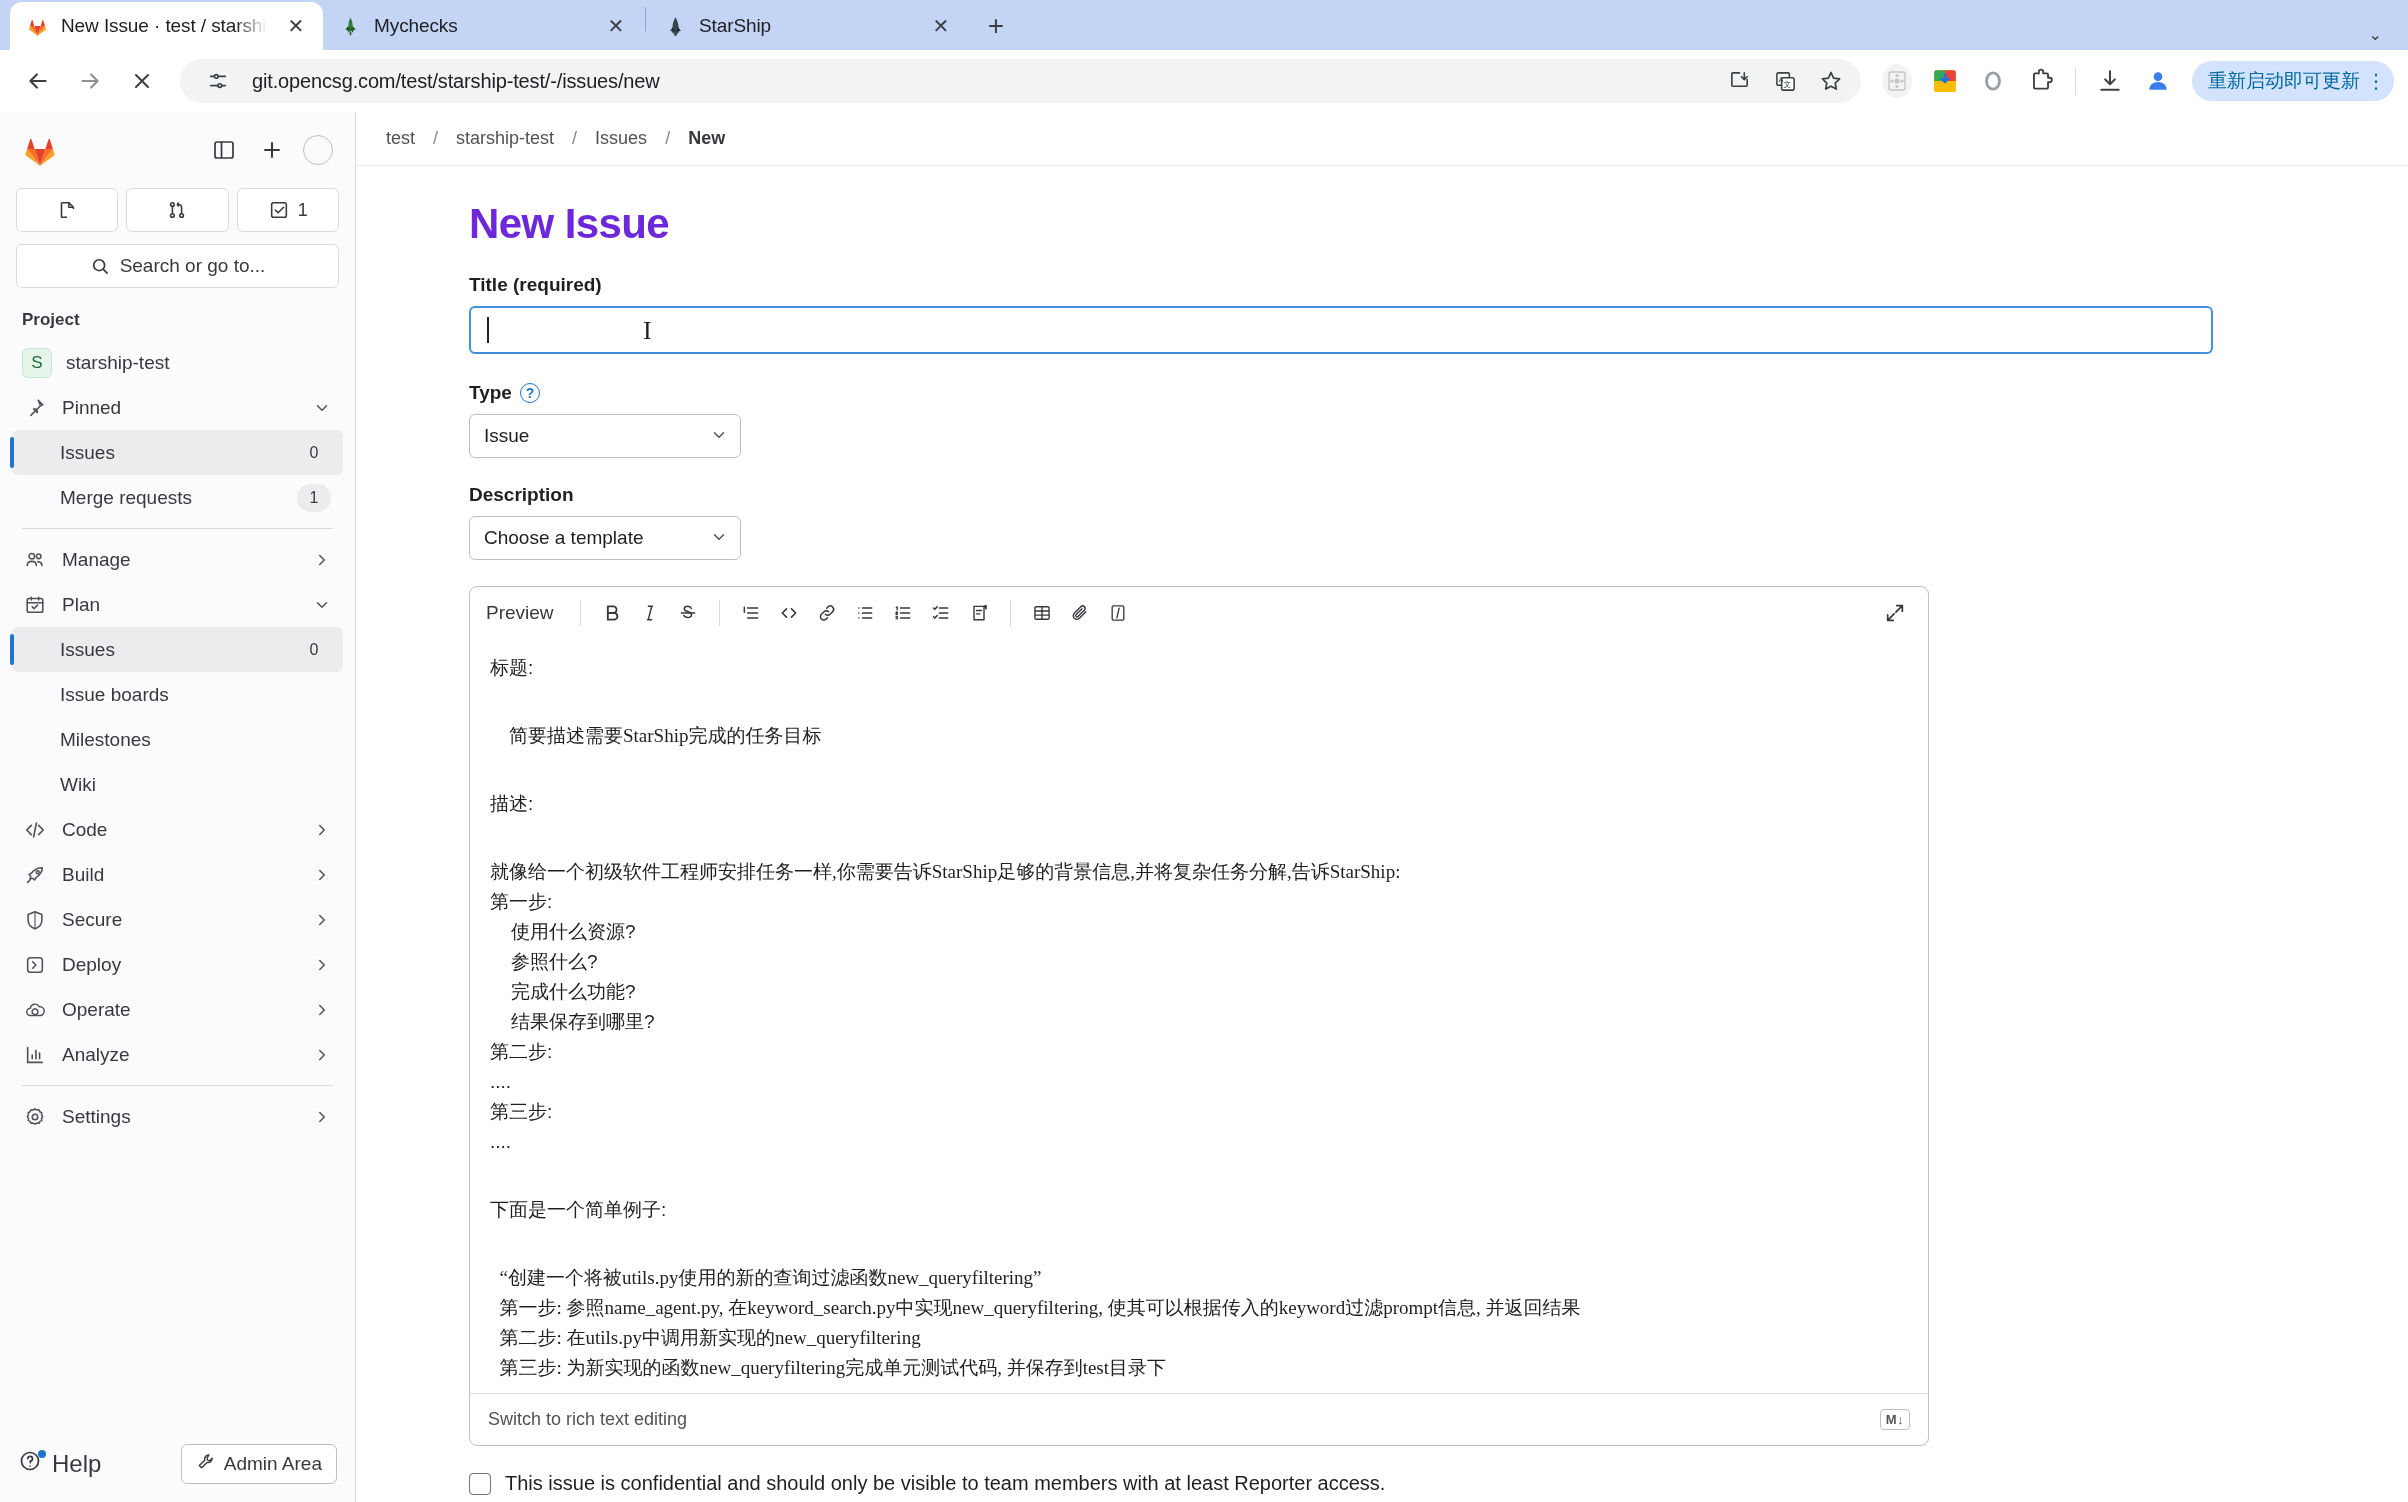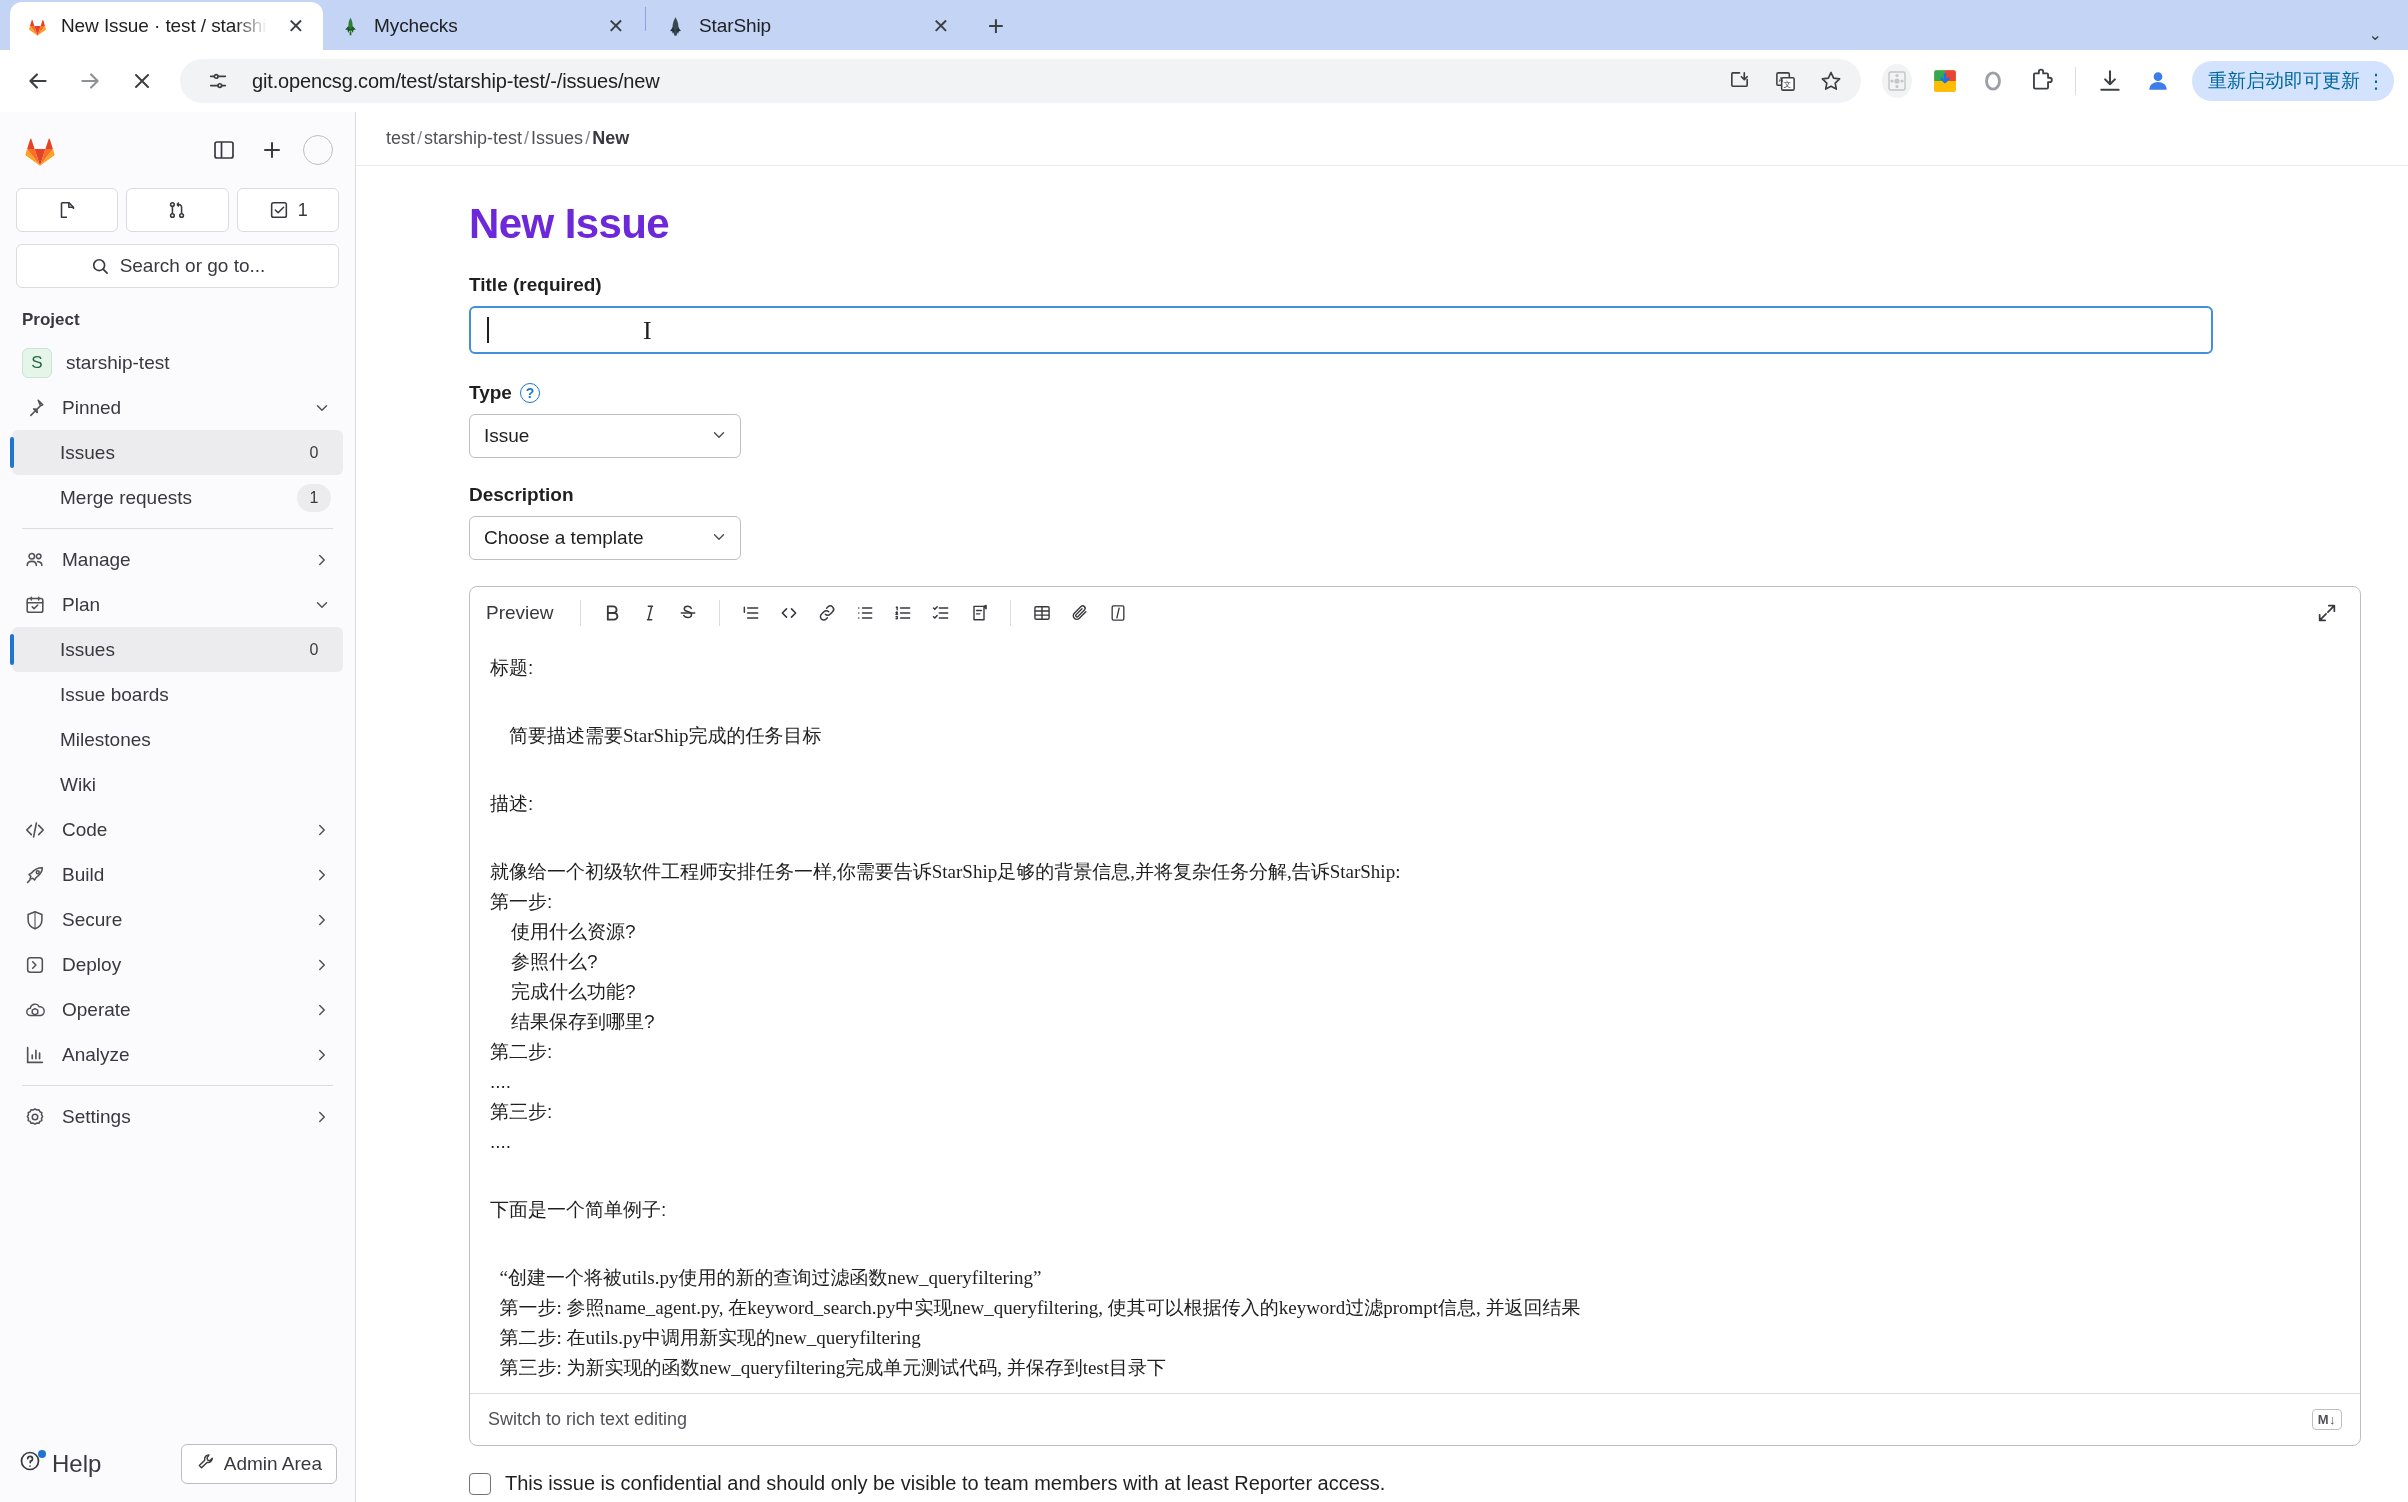--- a/index.html
+++ b/index.html
@@ -171,21 +171,21 @@
   }
 
   
   .main { flex:1; display:flex; flex-direction:column; min-width:0; }
   .breadcrumb-bar {
     height: 54px; flex: 0 0 54px;
     border-bottom: 1px solid #ececef;
     display:flex; align-items:center;
     padding-left: 30px;
     font-size: 18px; color: #535158;
-    gap: 2px;
+    gap: 18px;
   }
   .bc-sep { color: #89888d; }
   .bc-item { color: #535158; }
   .bc-item.current { color: #3a383f; font-weight: bold; }
 
   .content { flex:1; overflow:hidden; padding: 34px 0 0 0; }
   .content-inner { max-width: 1760px; padding: 0 0 0 20px; margin-left: 93px; }
 
   h1.page-title { font-size: 42px; font-weight: bold; letter-spacing:-0.6px; color:#6d28d9; margin-bottom: 26px;}
   .field-label { font-size: 19px; font-weight: bold; color:#1f1f1f; margin-bottom: 10px; display:flex; align-items:center; gap:8px;text-align:right;}
@@ -201,21 +201,21 @@
   .text-cursor { position:absolute; left: 172px; top: 8px; color:#1f1f1f; font-size: 26px; font-family:"Liberation Serif",serif;}
 
   .select-box {
     width: 272px; height: 44px; border:1px solid #bfbfc3; border-radius:6px; background:#fff;
     display:flex; align-items:center; padding: 0 12px 0 14px; font-size:19px; color:#1f1f1f;
     margin-bottom: 26px;
   }
   .select-box .sel-chev { margin-left:auto; color:#535158; font-size:15px;}
 
   .editor {
-    width: 1892px; border:1px solid #bfbfc3; border-radius:8px; background:#fff; overflow:hidden;
+    width: 1460px; border:1px solid #bfbfc3; border-radius:8px; background:#fff; overflow:hidden;
   }
   .editor-toolbar {
     height: 52px; display:flex; align-items:center; gap: 0; padding: 0 14px 0 16px;
     border-bottom: 0;
   }
   .tb-preview { font-size: 19px; color:#3a383f; padding-right: 14px; }
   .vdiv { width:1px; height:26px; background:#dcdcde; margin: 0 12px; }
   .ed-ico { width: 38px; height:38px; display:flex;align-items:center;justify-content:center; color:#3a383f; }
   .ed-expand { margin-left:auto; }
 

